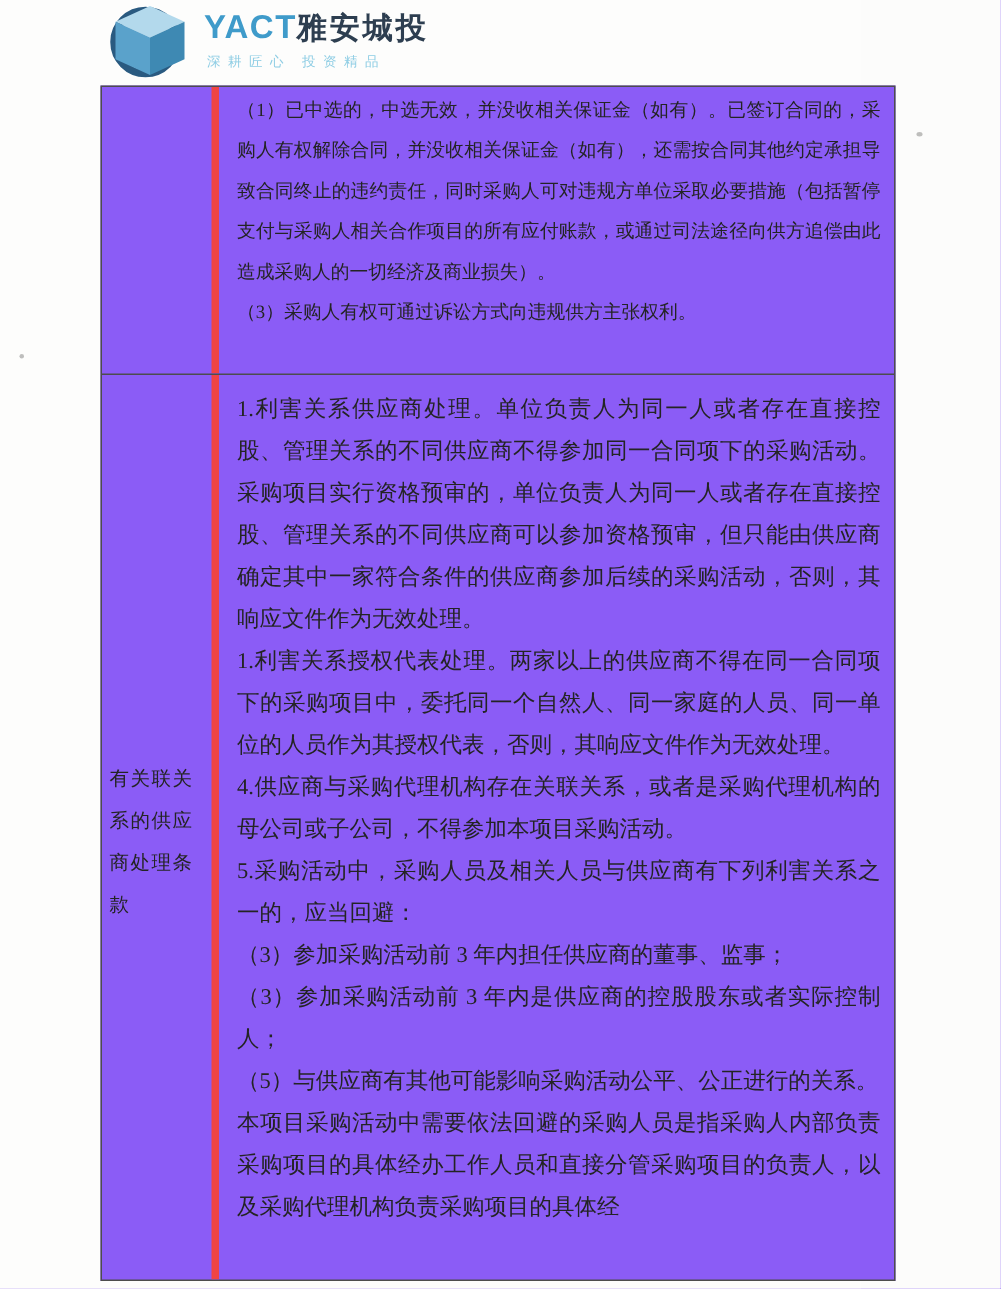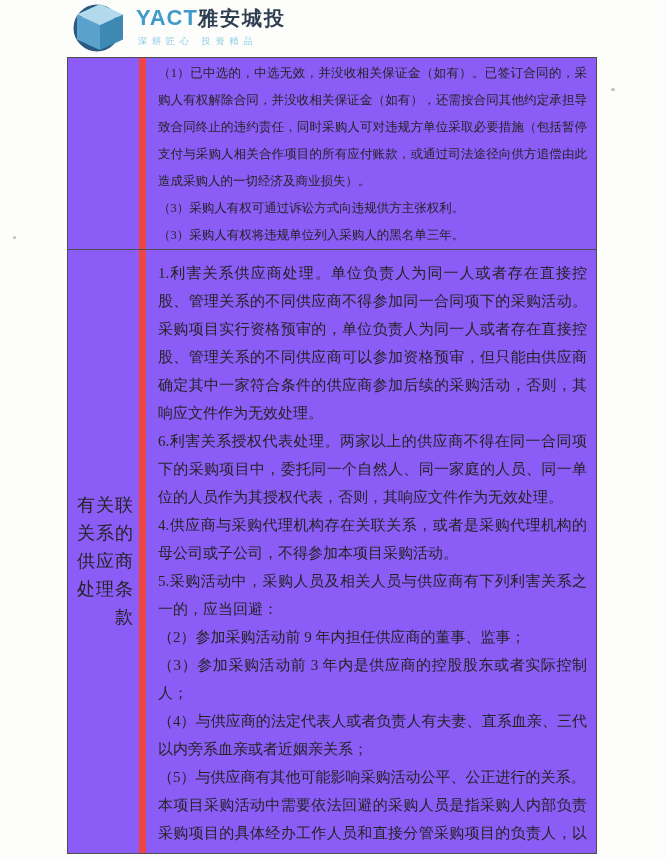--- a/index.html
+++ b/index.html
@@ -38,21 +38,21 @@
   }
   .brand-cn {
     font-family: "Liberation Sans", sans-serif;
     font-weight: bold;
     font-size: 20px;
     letter-spacing: 2px;
     color: #2d3e50;
     margin-left: 0;
   }
   .tagline {
-    font-family: Liberation Sans, sans-serif;
+    font-family: Liberation Serif, serif;
     font-size: 9px;
     letter-spacing: 5px;
     color: #8ecde4;
     margin-top: 3px;
     margin-left: 2px;
     white-space: nowrap;
   }
   
   .doc-table {
     position: absolute;
@@ -65,28 +65,28 @@
     display: flex;
     flex-direction: column;
     box-sizing: border-box;
   }
   .trow { display: flex; overflow: hidden; }
   .trow-1 { height: 191px; flex: none; }
   .trow-2 { flex: 1; border-top: 1px solid #4d4d4d; }
   .cell-label {
     width: 78px;
     flex: none;
-    border-right: 7px solid #ef4444;
+    border-right: 5px solid #ef4444;
     display: flex;
     align-items: center;
     justify-content: center;
     box-sizing: border-box;
     padding: 18px 5px 0 5px;
-    text-align: right;
-    font-size: 18px;
+    text-align: left;
+    font-size: 13px;
     line-height: 28px;
     letter-spacing: 1px;
   }
   .cell-content {
     flex: 1;
     box-sizing: border-box;
     padding: 2px 9px 0 12px;
     text-align: justify;
     overflow: hidden;
   }
@@ -126,34 +126,32 @@
     </div>
   </header>
 
   <div class="doc-table">
 
     <div class="trow trow-1">
       <div class="cell-label"></div>
       <div class="cell-content">
           <p class="para">（1）已中选的，中选无效，并没收相关保证金（如有）。已签订合同的，采购人有权解除合同，并没收相关保证金（如有），还需按合同其他约定承担导致合同终止的违约责任，同时采购人可对违规方单位采取必要措施（包括暂停支付与采购人相关合作项目的所有应付账款，或通过司法途径向供方追偿由此造成采购人的一切经济及商业损失）。</p>
           <p class="para">（3）采购人有权可通过诉讼方式向违规供方主张权利。</p>
-          <p class="para">（3）采购人有权将违规单位列入采购人的黑名单三年。</p>
         </div>
     </div>
 
     <div class="trow trow-2">
       <div class="cell-label">有关联关系的供应商处理条款</div>
       <div class="cell-content">
           <p class="para">1.利害关系供应商处理。单位负责人为同一人或者存在直接控股、管理关系的不同供应商不得参加同一合同项下的采购活动。采购项目实行资格预审的，单位负责人为同一人或者存在直接控股、管理关系的不同供应商可以参加资格预审，但只能由供应商确定其中一家符合条件的供应商参加后续的采购活动，否则，其响应文件作为无效处理。</p>
-          <p class="para">6.利害关系授权代表处理。两家以上的供应商不得在同一合同项下的采购项目中，委托同一个自然人、同一家庭的人员、同一单位的人员作为其授权代表，否则，其响应文件作为无效处理。</p>
+          <p class="para">1.利害关系授权代表处理。两家以上的供应商不得在同一合同项下的采购项目中，委托同一个自然人、同一家庭的人员、同一单位的人员作为其授权代表，否则，其响应文件作为无效处理。</p>
           <p class="para">4.供应商与采购代理机构存在关联关系，或者是采购代理机构的母公司或子公司，不得参加本项目采购活动。</p>
           <p class="para">5.采购活动中，采购人员及相关人员与供应商有下列利害关系之一的，应当回避：</p>
-          <p class="para">（2）参加采购活动前 9 年内担任供应商的董事、监事；</p>
+          <p class="para">（3）参加采购活动前 3 年内担任供应商的董事、监事；</p>
           <p class="para">（3）参加采购活动前 3 年内是供应商的控股股东或者实际控制人；</p>
-          <p class="para">（4）与供应商的法定代表人或者负责人有夫妻、直系血亲、三代以内旁系血亲或者近姻亲关系；</p>
           <p class="para">（5）与供应商有其他可能影响采购活动公平、公正进行的关系。</p>
           <p class="para">本项目采购活动中需要依法回避的采购人员是指采购人内部负责采购项目的具体经办工作人员和直接分管采购项目的负责人，以及采购代理机构负责采购项目的具体经</p>
         </div>
     </div>
 
   </div>
 
   <div class="speck speck-1"></div>
   <div class="speck speck-2"></div>
 

